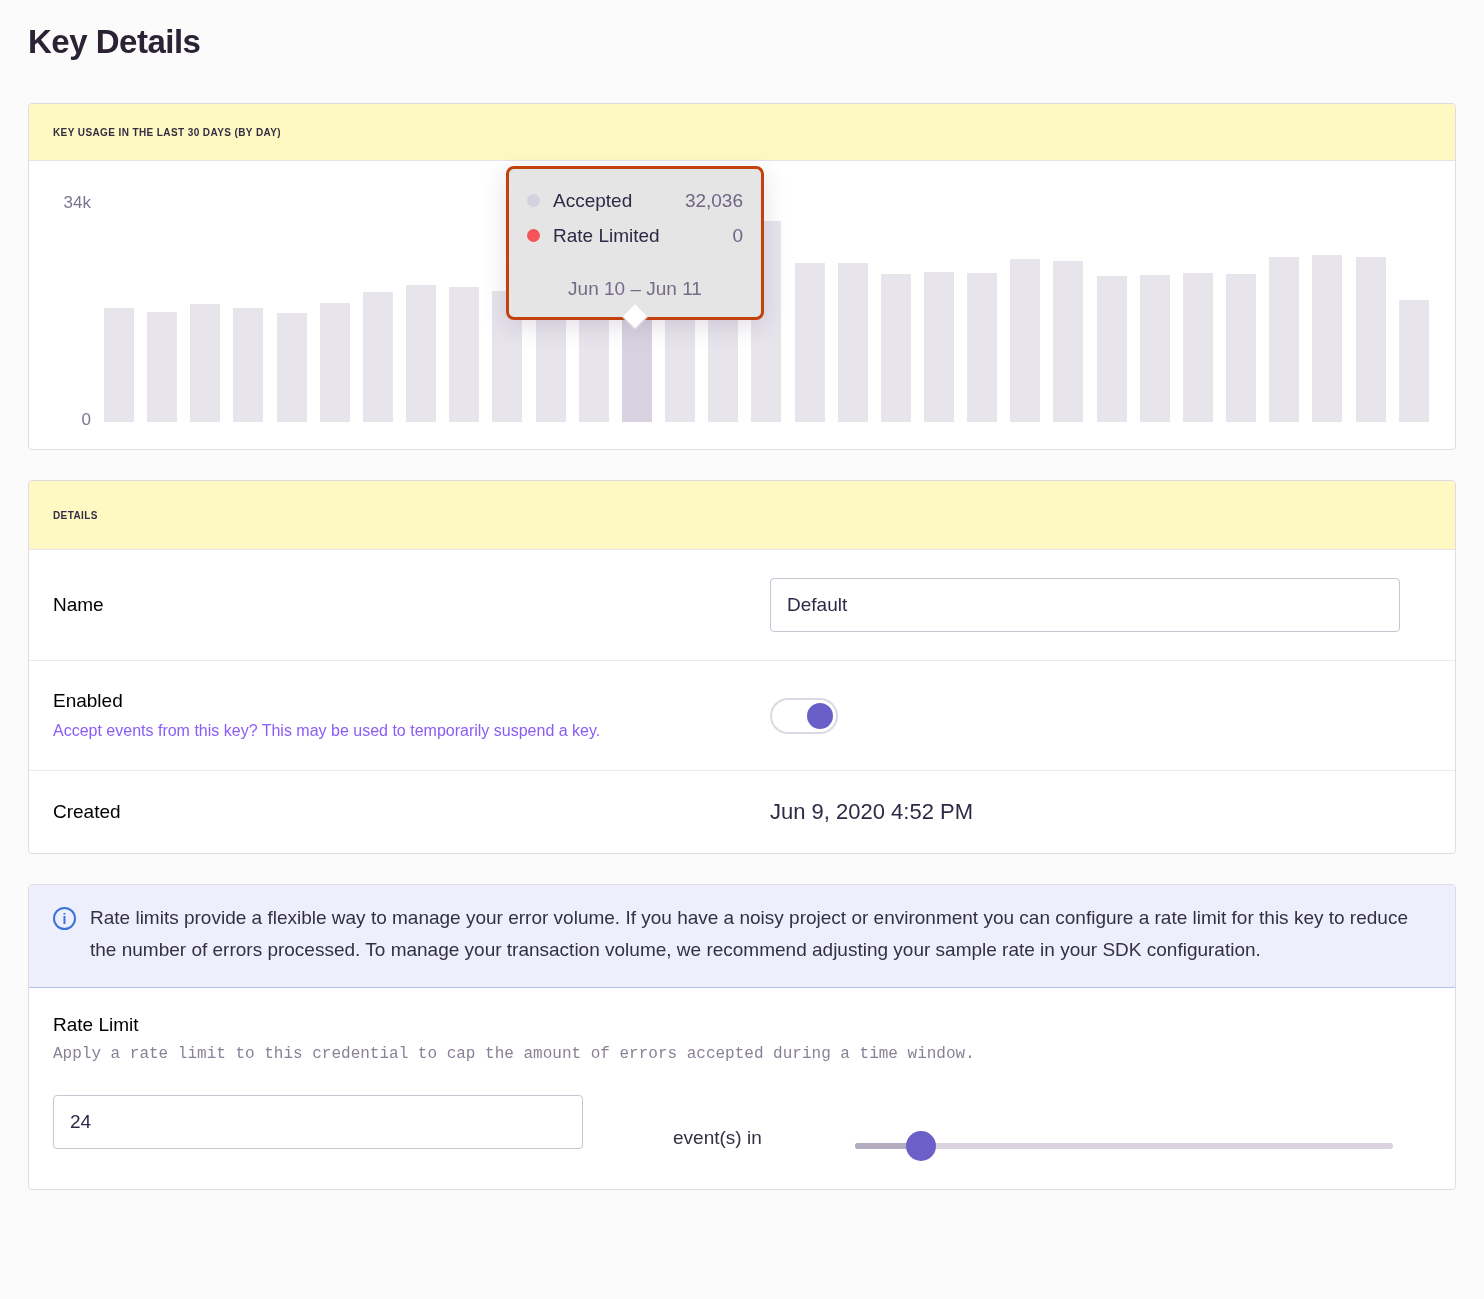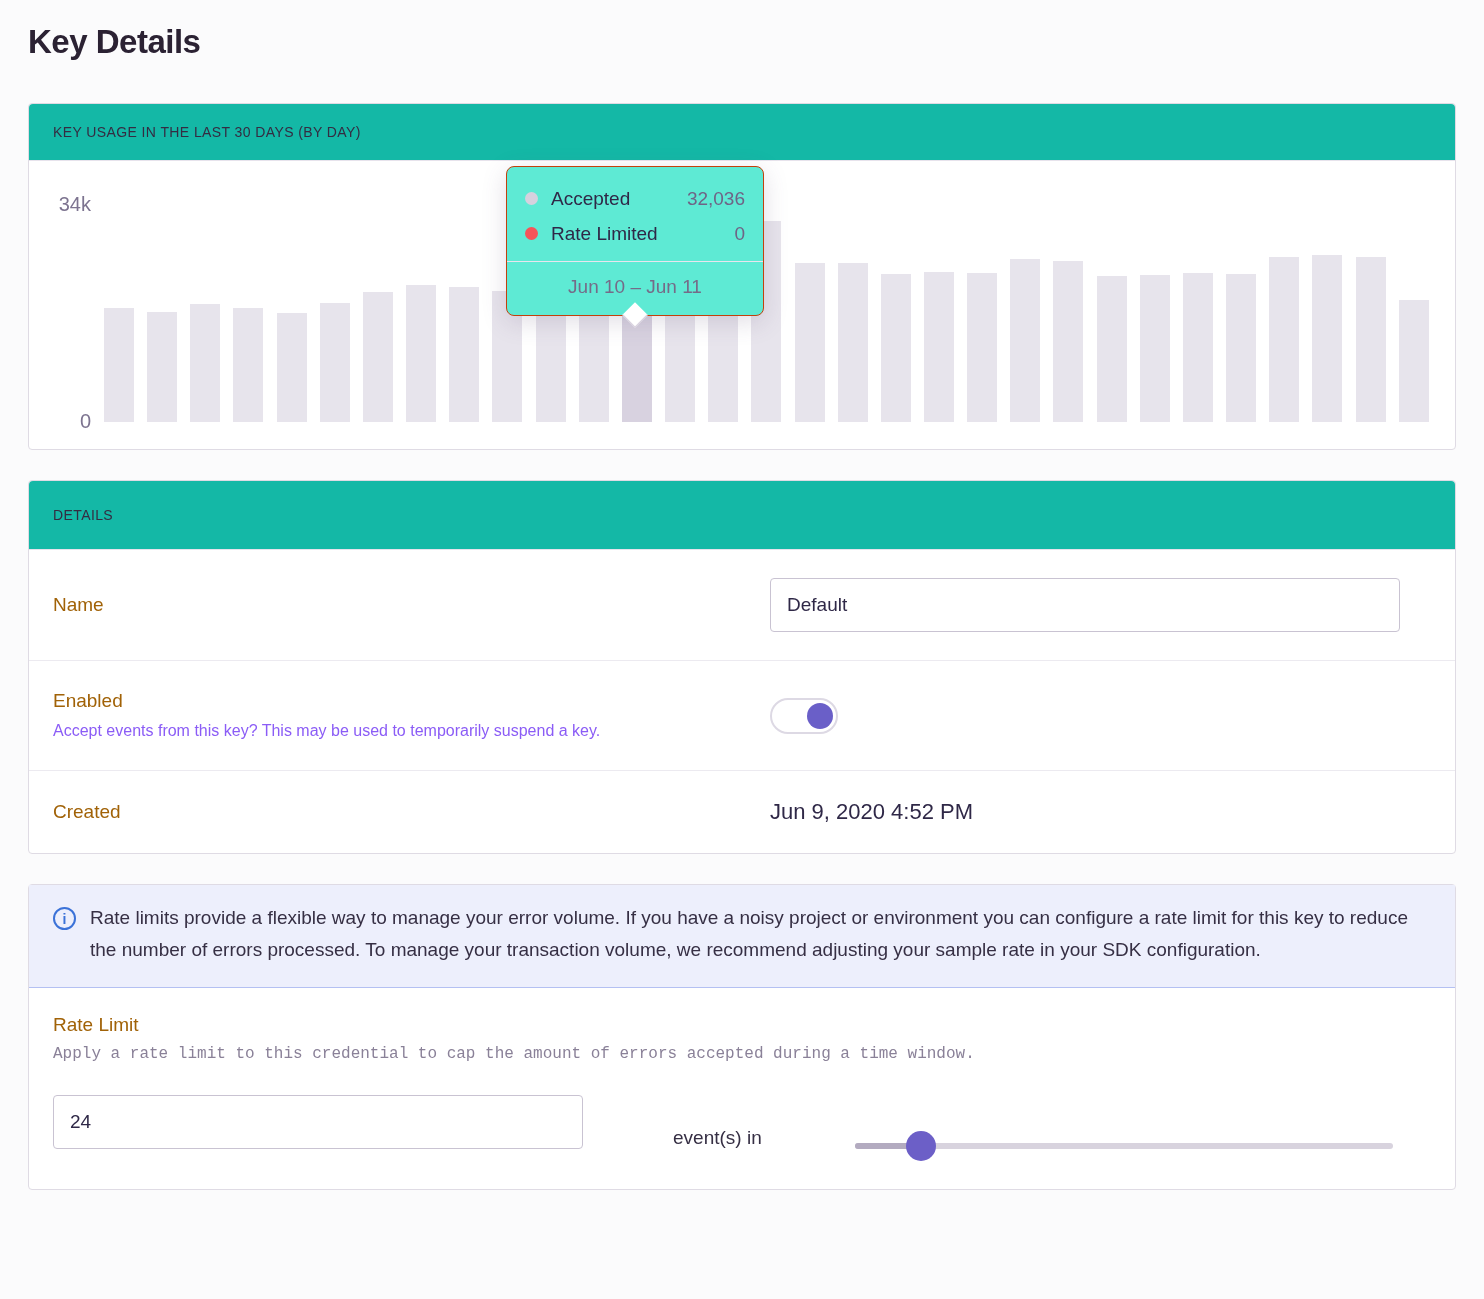--- a/index.html
+++ b/index.html
@@ -24,58 +24,58 @@
     border: 1px solid #dfdbe4;
     border-radius: 4px;
     position: relative;
   }
   .panel + .panel { margin-top: 30px; }
   .panel-header {
     display: flex;
     align-items: center;
     padding: 0 24px;
     height: 69px;
-    background: #14b8a6;
+    background: #fef9c3;
     border-bottom: 1px solid #e7e3ec;
     border-radius: 4px 4px 0 0;
-    font-size: 14px;
-    font-weight: 400;
+    font-size: 10px;
+    font-weight: 700;
     letter-spacing: 0.4px;
     color: #342c42;
   }
   .panel-header.compact { height: 57px; }
 
   
   .chart { position: relative; height: 288px; }
   .y-label {
     position: absolute;
     left: 0; width: 62px;
     text-align: right;
-    font-size: 20px;
+    font-size: 17px;
     color: #7d7490;
   }
   .y-label.max { top: 32px; }
   .y-label.min { top: 249px; }
   .bars {
     position: absolute;
     left: 75px; right: 26px; bottom: 27px;
     height: 218px;
     display: flex;
     justify-content: space-between;
     align-items: flex-end;
   }
   .bar { width: 30px; background: #e7e4ec; }
   .bar.highlighted { background: #d8d2e0; }
 
   .chart-tooltip {
     position: absolute;
     top: 5px; left: 477px;
     width: 258px;
-    background: #5eead4;
-    border: 1px solid #c2410c;
+    background: #e5e5e5;
+    border: 3px solid #c2410c;
     border-radius: 8px;
     box-shadow: 0 6px 24px rgba(88, 74, 112, 0.18);
     z-index: 5;
   }
   .chart-tooltip::after {
     content: "";
     position: absolute;
     bottom: -9px; left: 50%;
     margin-left: -9px;
     width: 17px; height: 17px;
@@ -105,21 +105,21 @@
     align-items: center;
     padding: 0 24px;
     border-bottom: 1px solid #eceaf0;
   }
   .field-row:last-child { border-bottom: none; }
   .row-name { min-height: 111px; }
   .row-enabled { min-height: 110px; }
   .row-created { min-height: 82px; }
   .row-left { flex: 1; padding-right: 20px; }
   .row-right { width: 661px; display: flex; align-items: center; }
-  .field-label { font-size: 19px; color: #a16207; }
+  .field-label { font-size: 19px; color: #000000; }
   .field-desc { font-size: 16px; color: #8b5cf6; margin-top: 8px; line-height: 22px; }
   .text-input {
     height: 54px;
     background: #fff;
     border: 1px solid #c9c3d2;
     border-radius: 4px;
     padding: 0 16px;
     font-size: 19px;
     color: #2f2847;
     font-family: "Liberation Sans", sans-serif;

